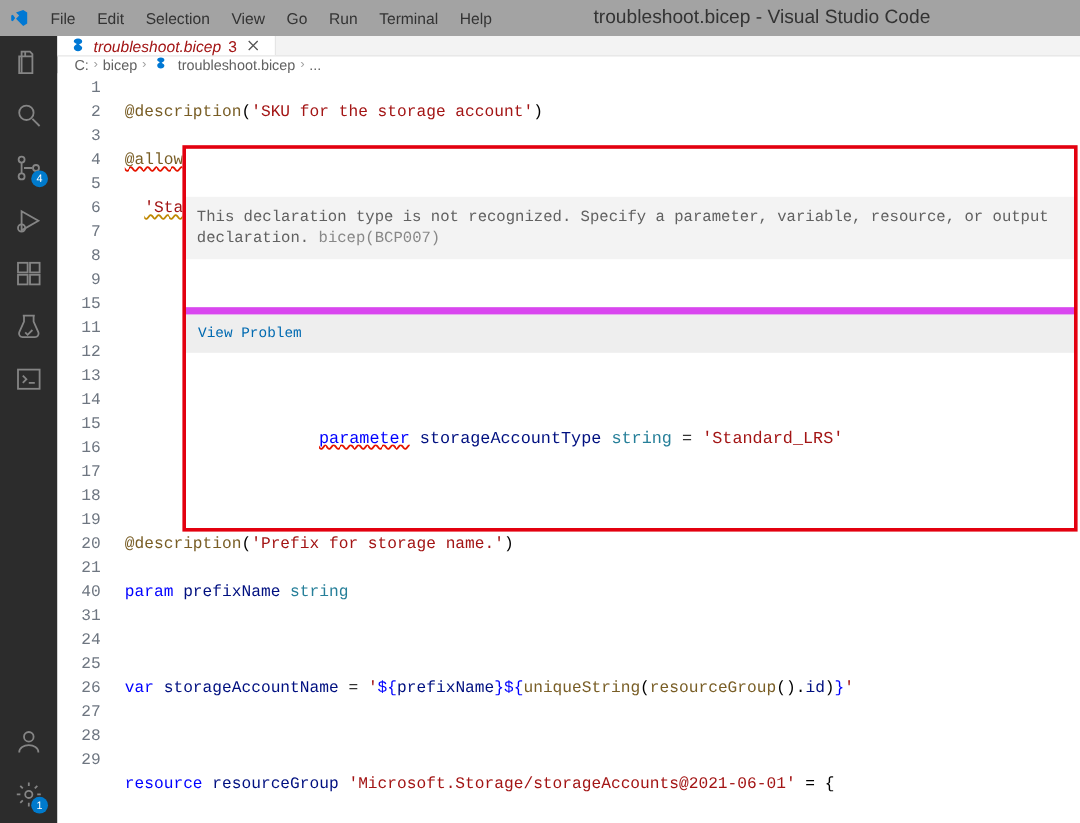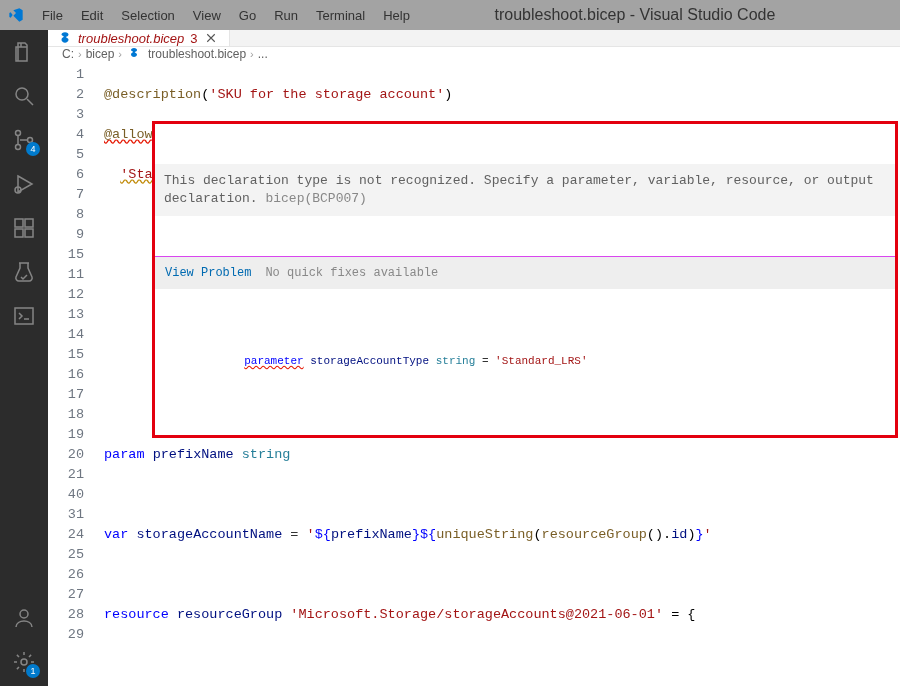--- a/index.html
+++ b/index.html
@@ -189,28 +189,28 @@
     white-space: normal;
   }
   .hoverbox .msg .code-id { color: #888; }
   .hoverbox .actions {
     background: #eeeeee;
     padding: 6px 10px;
     font-size: 12px;
     display: flex;
     gap: 14px;
     align-items: center;
-    border-top: 1px solid #d946ef;
+    border-top: 6px solid #d946ef;
   }
   .hoverbox .actions .link { color: #006ab1; cursor: pointer; }
   .hoverbox .actions .noq { color: #888; }
   .hoverbox .line8 {
     padding: 2px 10px 4px 10px;
     font-family: Consolas, "Courier New", monospace;
-    font-size: 11px;
+    font-size: 14px;
     line-height: 20px;
   }
 
   svg { display: block; }
 </style>
 </head>
 <body>
 
 <div class="titlebar">
   <span class="vsicon">
@@ -365,20 +365,21 @@
       <div class="code">
 <div class="ln"><span class="decor">@description</span><span class="pun">(</span><span class="str">'SKU for the storage account'</span><span class="pun">)</span></div>
 <div class="ln"><span class="decor sq-err">@allowed</span><span class="pun">([</span></div>
 <div class="ln"><span>  </span><span class="str sq-warn">'Standard LRS'</span></div>
 <div class="ln"></div>
 <div class="ln"></div>
 <div class="ln"></div>
 <div class="ln"></div>
 <div class="ln"></div>
 <div class="ln"></div>
+<div class="ln"><span class="decor">@description</span><span class="pun">(</span><span class="str">'Prefix for storage name.'</span><span class="pun">)</span></div>
 <div class="ln"><span class="kw">param</span><span> </span><span class="id">prefixName</span><span> </span><span class="type">string</span></div>
 <div class="ln"></div>
 <div class="ln"><span class="kw">var</span><span> </span><span class="id">storageAccountName</span><span> = </span><span class="str">'</span><span class="kw">${</span><span class="interp">prefixName</span><span class="kw">}</span><span class="kw">${</span><span class="fn">uniqueString</span><span class="pun">(</span><span class="fn">resourceGroup</span><span class="pun">().</span><span class="id">id</span><span class="pun">)</span><span class="kw">}</span><span class="str">'</span></div>
 <div class="ln"></div>
 <div class="ln"><span class="kw">resource</span><span> </span><span class="id">resourceGroup</span><span> </span><span class="str">'Microsoft.Storage/storageAccounts@2021-06-01'</span><span class="pun"> = {</span></div>
 <div class="ln"></div>
 
 
 
 
@@ -393,21 +394,20 @@
 
 
         
         <div class="hoverbox">
           <div class="msg">
             <span>This declaration type is not recognized. Specify a parameter, variable, resource, or output declaration.</span>
             <span class="code-id"> </span><span class="code-id">bicep(BCP007)</span>
           </div>
           <div class="actions">
             <span class="link">View Problem</span>
-            <span class="noq">No quick fixes available</span>
           </div>
           <div class="line8">
             <span class="kw sq-err">parameter</span><span> </span><span class="id">storageAccountType</span><span> </span><span class="type">string</span><span> = </span><span class="str">'Standard_LRS'</span>
           </div>
         </div>
 
       </div>
     </div>
   </div>
 </div>

